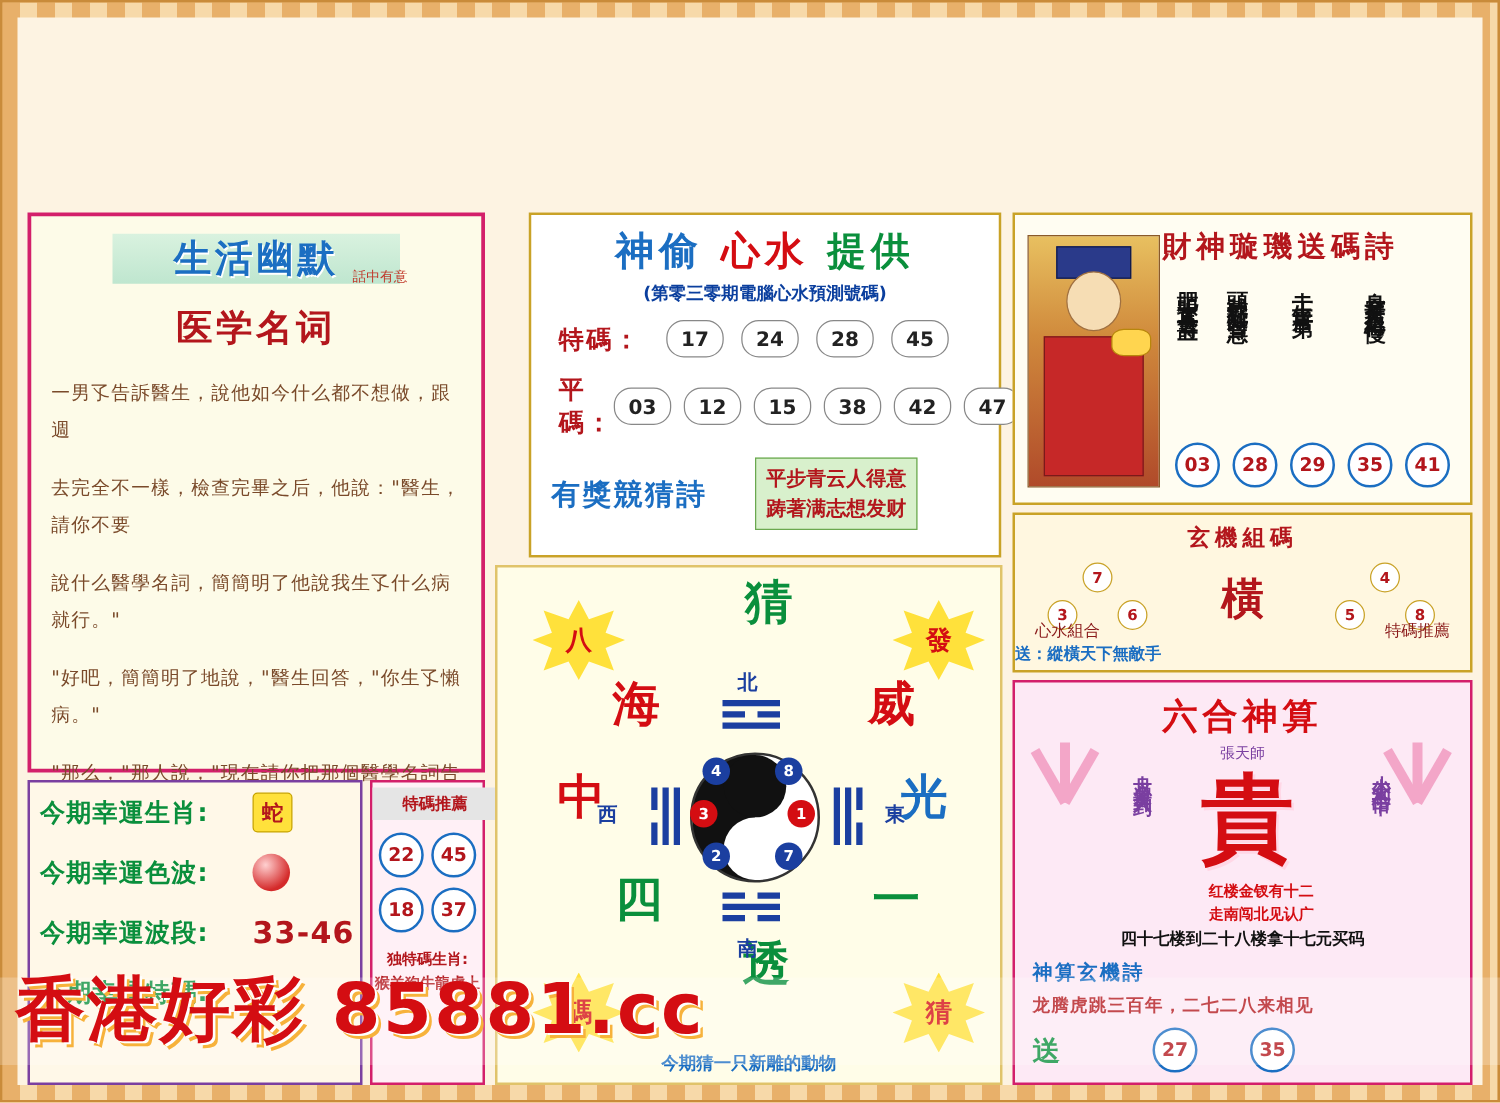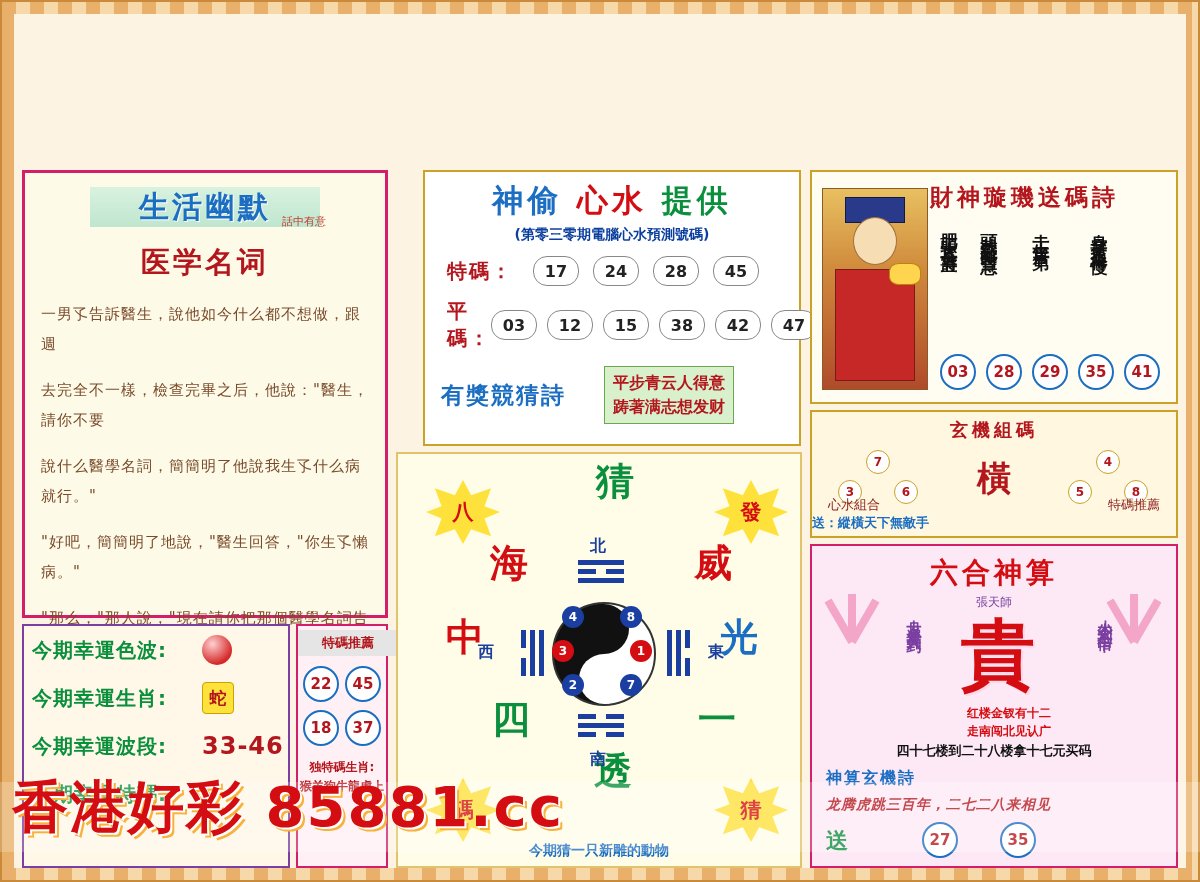--- a/index.html
+++ b/index.html
@@ -186,21 +186,21 @@
   .lh-gui{
     position:absolute;left:132px;top:66px;width:108px;height:88px;
     display:flex;align-items:center;justify-content:center;
     font-size:74px;font-weight:bold;color:#d40d12;text-shadow:2px 2px 0 #ffd7e6;
   }
   .lh-vleft{position:absolute;left:92px;top:62px;writing-mode:vertical-rl;font-size:15px;font-weight:bold;color:#7a3fa0;letter-spacing:3px;}
   .lh-vright{position:absolute;right:62px;top:62px;writing-mode:vertical-rl;font-size:15px;font-weight:bold;color:#7a3fa0;letter-spacing:3px;}
   .lh-red{position:absolute;left:122px;top:158px;font-size:12px;color:#d40d12;font-weight:bold;line-height:1.5;text-align:center;width:150px;}
   .lh-line{position:absolute;left:0;right:0;top:196px;text-align:center;font-size:13px;font-weight:bold;color:#111;}
   .lh-poem-t{position:absolute;left:14px;top:222px;font-size:16px;font-weight:bold;color:#1b6ec2;letter-spacing:2px;}
-  .lh-poem{position:absolute;left:14px;top:250px;right:14px;font-size:14px;font-weight:bold;color:#b3161c;letter-spacing:1px;font-style:italic;}
+  .lh-poem{position:absolute;left:14px;top:250px;right:14px;font-size:14px;font-weight:bold;color:#b3161c;letter-spacing:1px;}
   .lh-send{position:absolute;left:14px;bottom:10px;font-size:22px;font-weight:bold;color:#0a8f3c;}
   .lh-sendnums{position:absolute;left:110px;bottom:8px;display:flex;gap:42px;}
   .fan{position:absolute;width:54px;height:60px;}
   .fan b{position:absolute;left:22px;top:8px;width:8px;height:48px;background:#f3a6c8;transform-origin:bottom center;display:block;}
 
   
   .watermark{
     position:absolute;left:0;bottom:36px;width:1200px;text-align:left;padding-left:12px;
     font-size:56px;font-weight:bold;color:#d40d12;
     text-shadow:2px 2px 0 #fff,4px 4px 0 #f7b23b;letter-spacing:2px;
@@ -230,26 +230,26 @@
           <p>去完全不一樣，檢查完畢之后，他說："醫生，請你不要</p>
           <p>說什么醫學名詞，簡簡明了他說我生孓什么病就行。"</p>
           <p>"好吧，簡簡明了地說，"醫生回答，"你生孓懶病。"</p>
           <p>"那么，"那人說，"現在請你把那個醫學名詞告訴我，</p>
           <p>我好回去向老板交代。"</p>
         </div>
       </div>
 
       <div class="panel lucky">
         <div class="lucky-row">
+          <div class="lucky-label">今期幸運生肖:</div>
+          <div class="zodiac-chip">蛇</div>
+        </div>
+        <div class="lucky-row">
           <div class="lucky-label">今期幸運色波:</div>
           <div class="ball"></div>
-        </div>
-        <div class="lucky-row">
-          <div class="lucky-label">今期幸運生肖:</div>
-          <div class="zodiac-chip">蛇</div>
         </div>
         <div class="lucky-row">
           <div class="lucky-label">今期幸運波段:</div>
           <div class="range">33-46</div>
         </div>
         <div class="lucky-row">
           <div class="lucky-label">今期幸運特碼:</div>
           <div class="range"></div>
         </div>
       </div>

